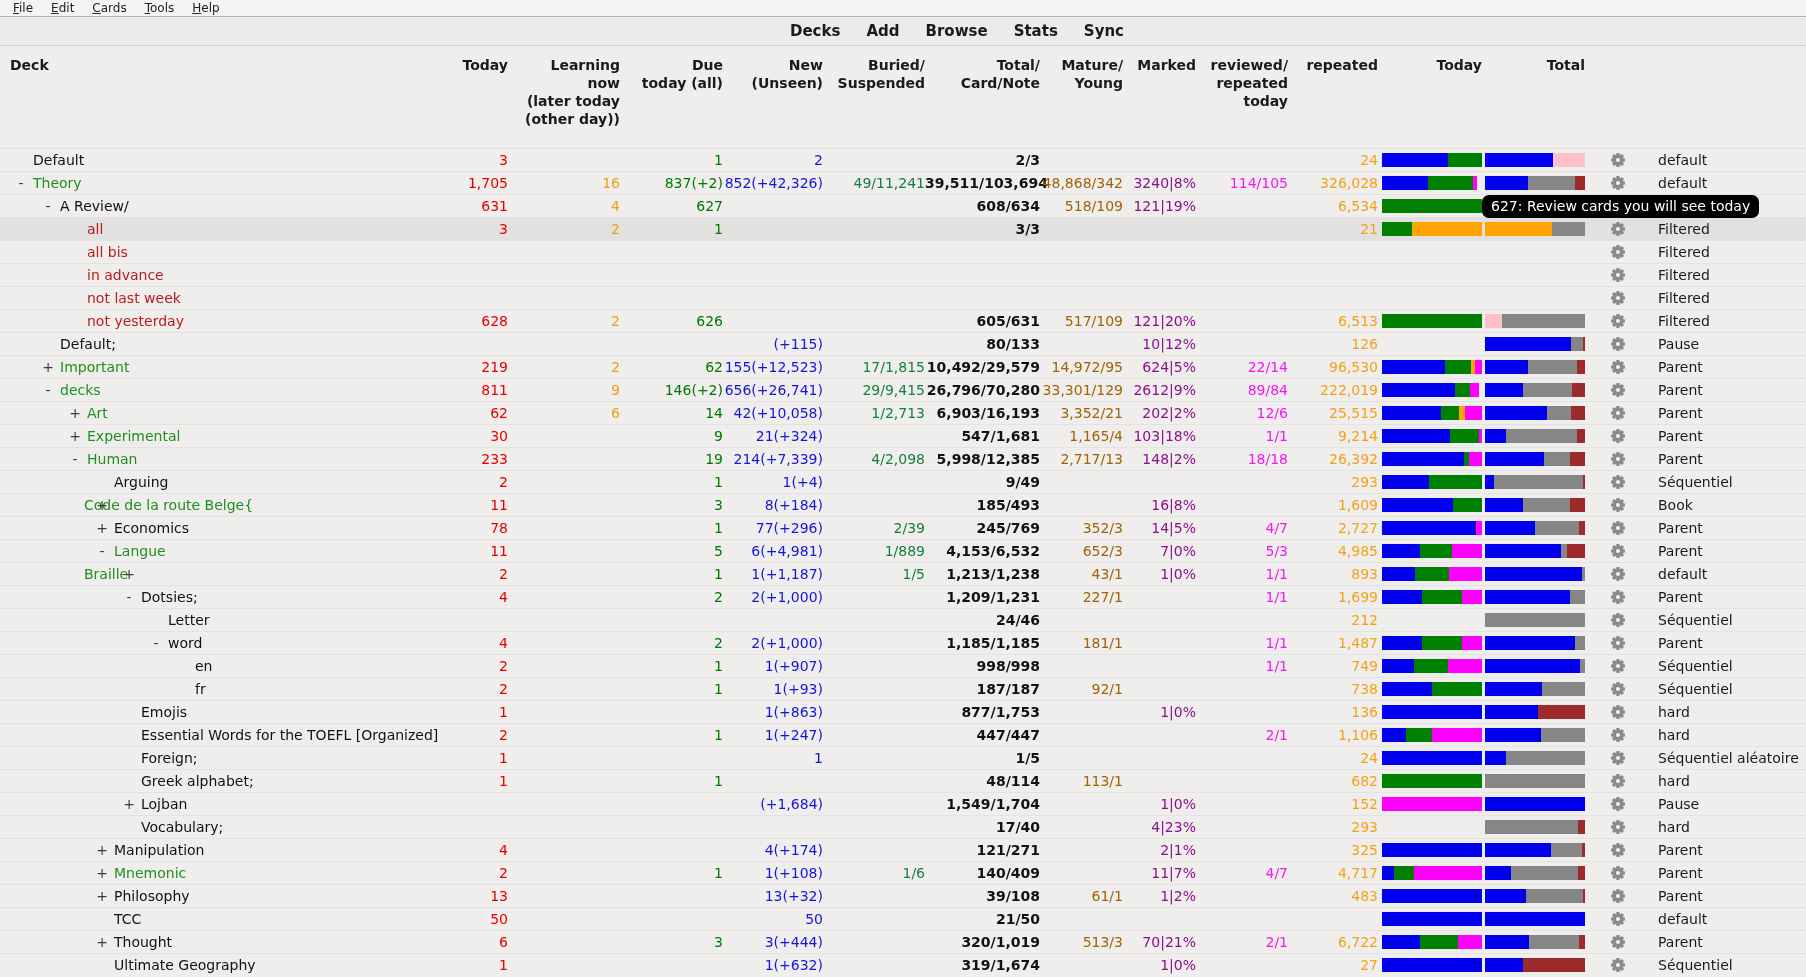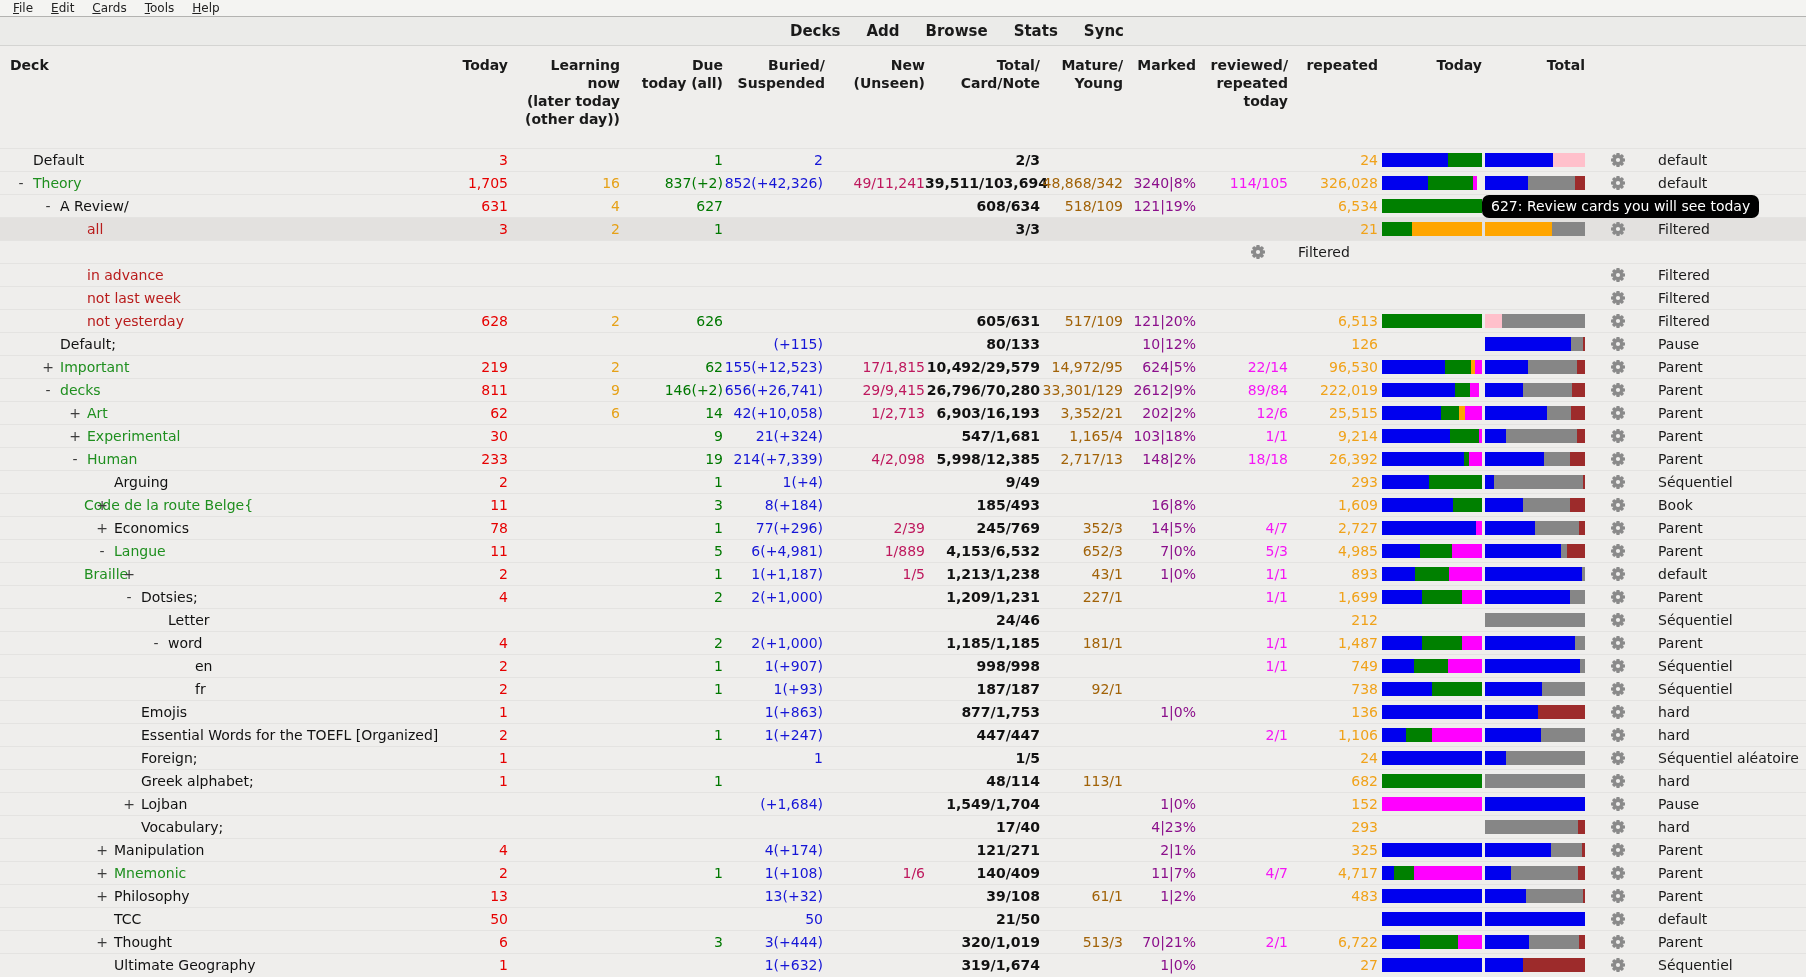--- a/index.html
+++ b/index.html
@@ -52,21 +52,21 @@
   .c-gap{width:4px}
   .c-gap2{width:3px}
   .c-bar{width:100px;text-align:right}
   .c-gear{width:65px;text-align:center}
   .c-opt{flex:1 1 auto;padding-left:8px;text-align:left}
   
   .v-today{color:#e60000}
   .v-learn{color:#e6a117}
   .v-due{color:#007800}
   .v-new{color:#1515d6}
-  .v-buried{color:#be185d}
+  .v-buried{color:#15803d}
   .v-total{color:#111;font-weight:bold}
   .v-mature{color:#a16207}
   .v-marked{color:#8b0f8b}
   .v-reviewed{color:#f516f5}
   .v-repeated{color:#f0a21a}
   
   .deck-name{cursor:pointer}
   .dn-black{color:#111}
   .dn-green{color:#1f8f1f}
   .dn-blue{color:#b91c1c}
@@ -108,24 +108,24 @@
 <div class="table">
   <div class="hdr">
     <div class="cell c-name">Deck</div>
     <div class="cell c-today">Today</div>
     <div class="cell c-learn">Learning
 now
 (later today
 (other day))</div>
     <div class="cell c-due">Due
 today (all)</div>
+    <div class="cell c-new">New
+(Unseen)</div>
     <div class="cell c-buried">Buried/
 Suspended</div>
-    <div class="cell c-new">New
-(Unseen)</div>
     <div class="cell c-total">Total/
 Card/Note</div>
     <div class="cell c-mature">Mature/
 Young</div>
     <div class="cell c-marked">Marked</div>
     <div class="cell c-reviewed">reviewed/
 repeated
 today</div>
     <div class="cell c-repeated">repeated</div>
     <div class="cell c-gap"></div>
@@ -269,20 +269,21 @@
                 <rect x="1" y="6.2" width="14" height="3.6" rx="1"></rect>
                 <rect x="6.2" y="1" width="3.6" height="14" rx="1" transform="rotate(45 8 8)"></rect>
                 <rect x="1" y="6.2" width="14" height="3.6" rx="1" transform="rotate(45 8 8)"></rect>
                 <circle cx="8" cy="8" r="5"></circle>
                 <circle cx="8" cy="8" r="2.1" fill="#efeeec"></circle>
               </g>
             </svg></span></div>
         <div class="cell c-opt">Filtered</div>
       </div>
       <div class="row">
+        <div class="cell c-name"><span class="deck-name dn-blue" style="padding-left: 87px; display: inline-block;">all bis</span></div>
         <div class="cell c-today v-today"></div>
         <div class="cell c-learn v-learn"></div>
         <div class="cell c-due v-due"></div>
         <div class="cell c-new v-new"></div>
         <div class="cell c-buried v-buried"></div>
         <div class="cell c-total v-total"></div>
         <div class="cell c-mature v-mature"></div>
         <div class="cell c-marked v-marked"></div>
         <div class="cell c-reviewed v-reviewed"></div>
         <div class="cell c-repeated v-repeated"></div>

